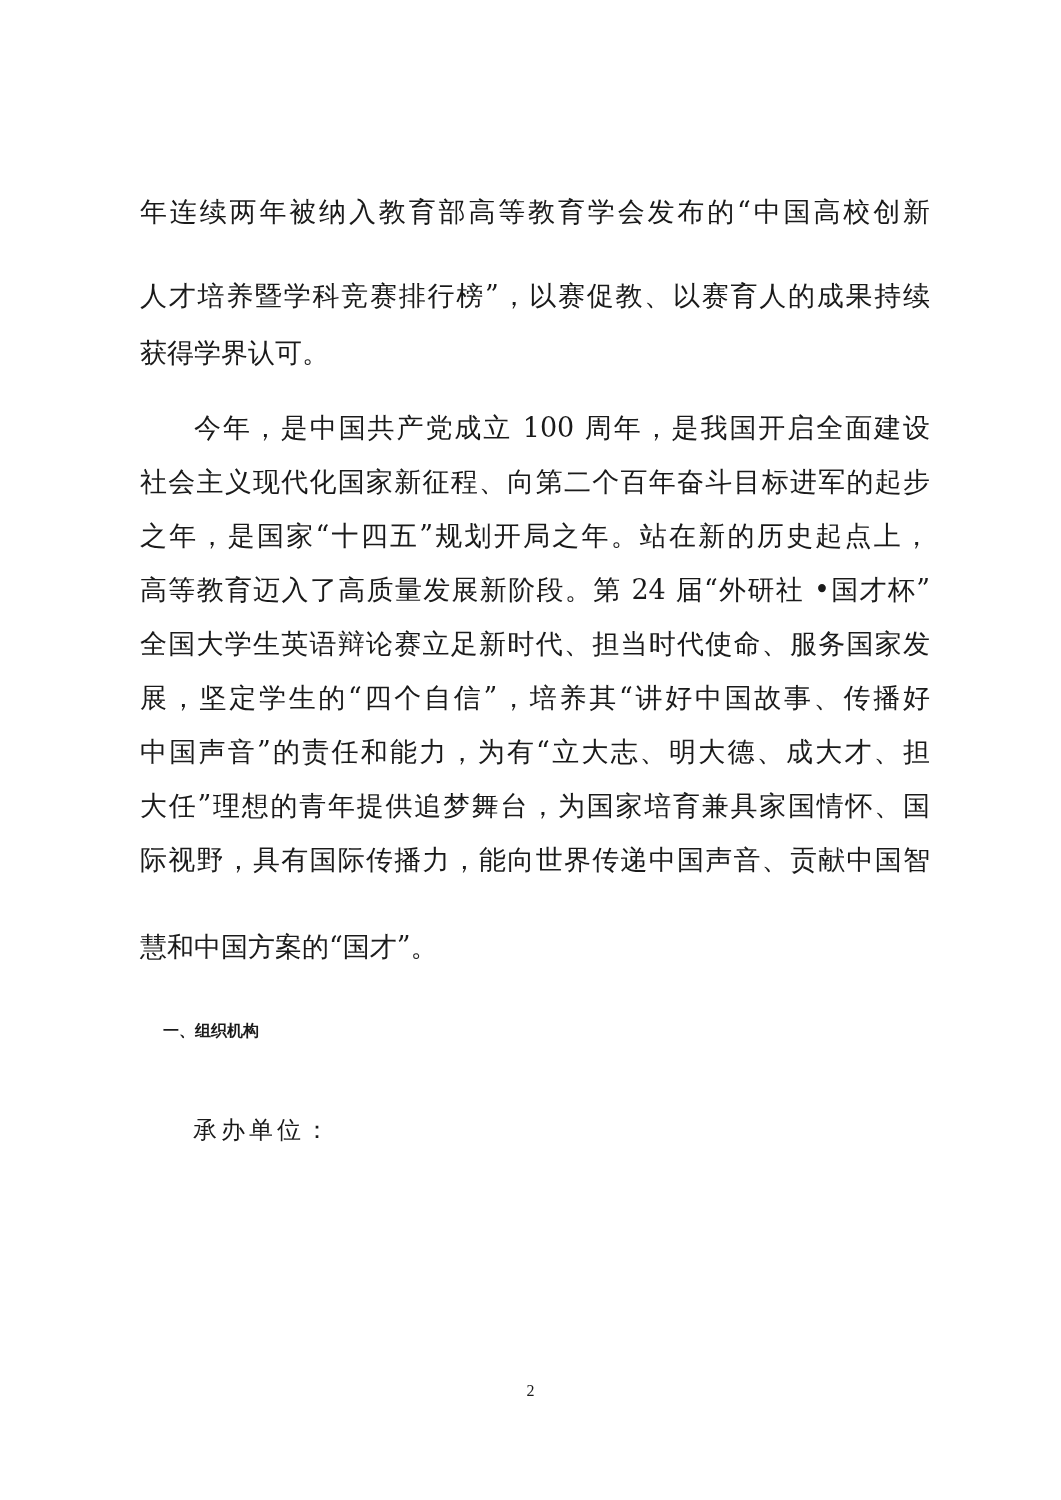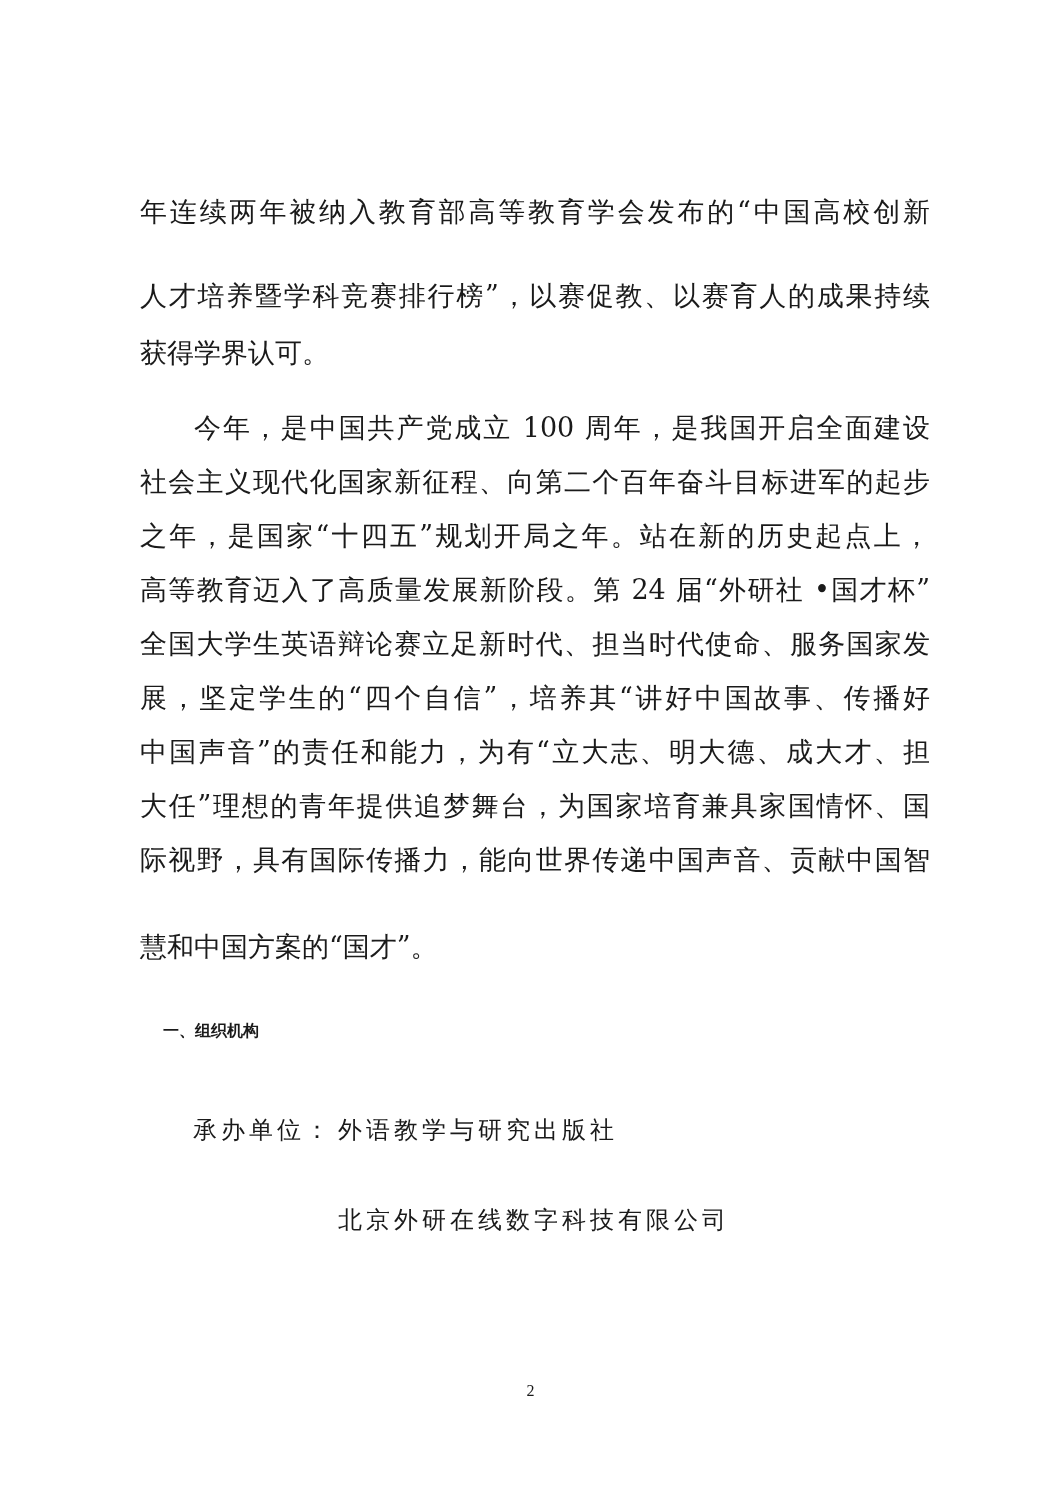--- a/index.html
+++ b/index.html
@@ -95,23 +95,19 @@
     <div class="line" style="top:790px;">大任”理想的青年提供追梦舞台，为国家培育兼具家国情怀、国</div>
     <div class="line" style="top:844px;">际视野，具有国际传播力，能向世界传递中国声音、贡献中国智</div>
     <div class="line last" style="top:898px;">慧和中国方案的“国才”。</div>
   </div>
 
   <div class="heading" style="top:1016px;">一、组织机构</div>
 
 
   <div class="org-row" style="top:1115px; left:0; width:1061px; height:30px;">
     <span class="org-label">承办单位：</span>
-    <span class="org-value">外语教学与研究出版社</span>
   </div>
 
 
-  <div class="org-row" style="top:1205px; left:0; width:1061px; height:30px;">
-    <span class="org-value">北京外研在线数字科技有限公司</span>
-  </div>
 
   <div class="page-number">2</div>
 
 </div>
 
 </body></html>

